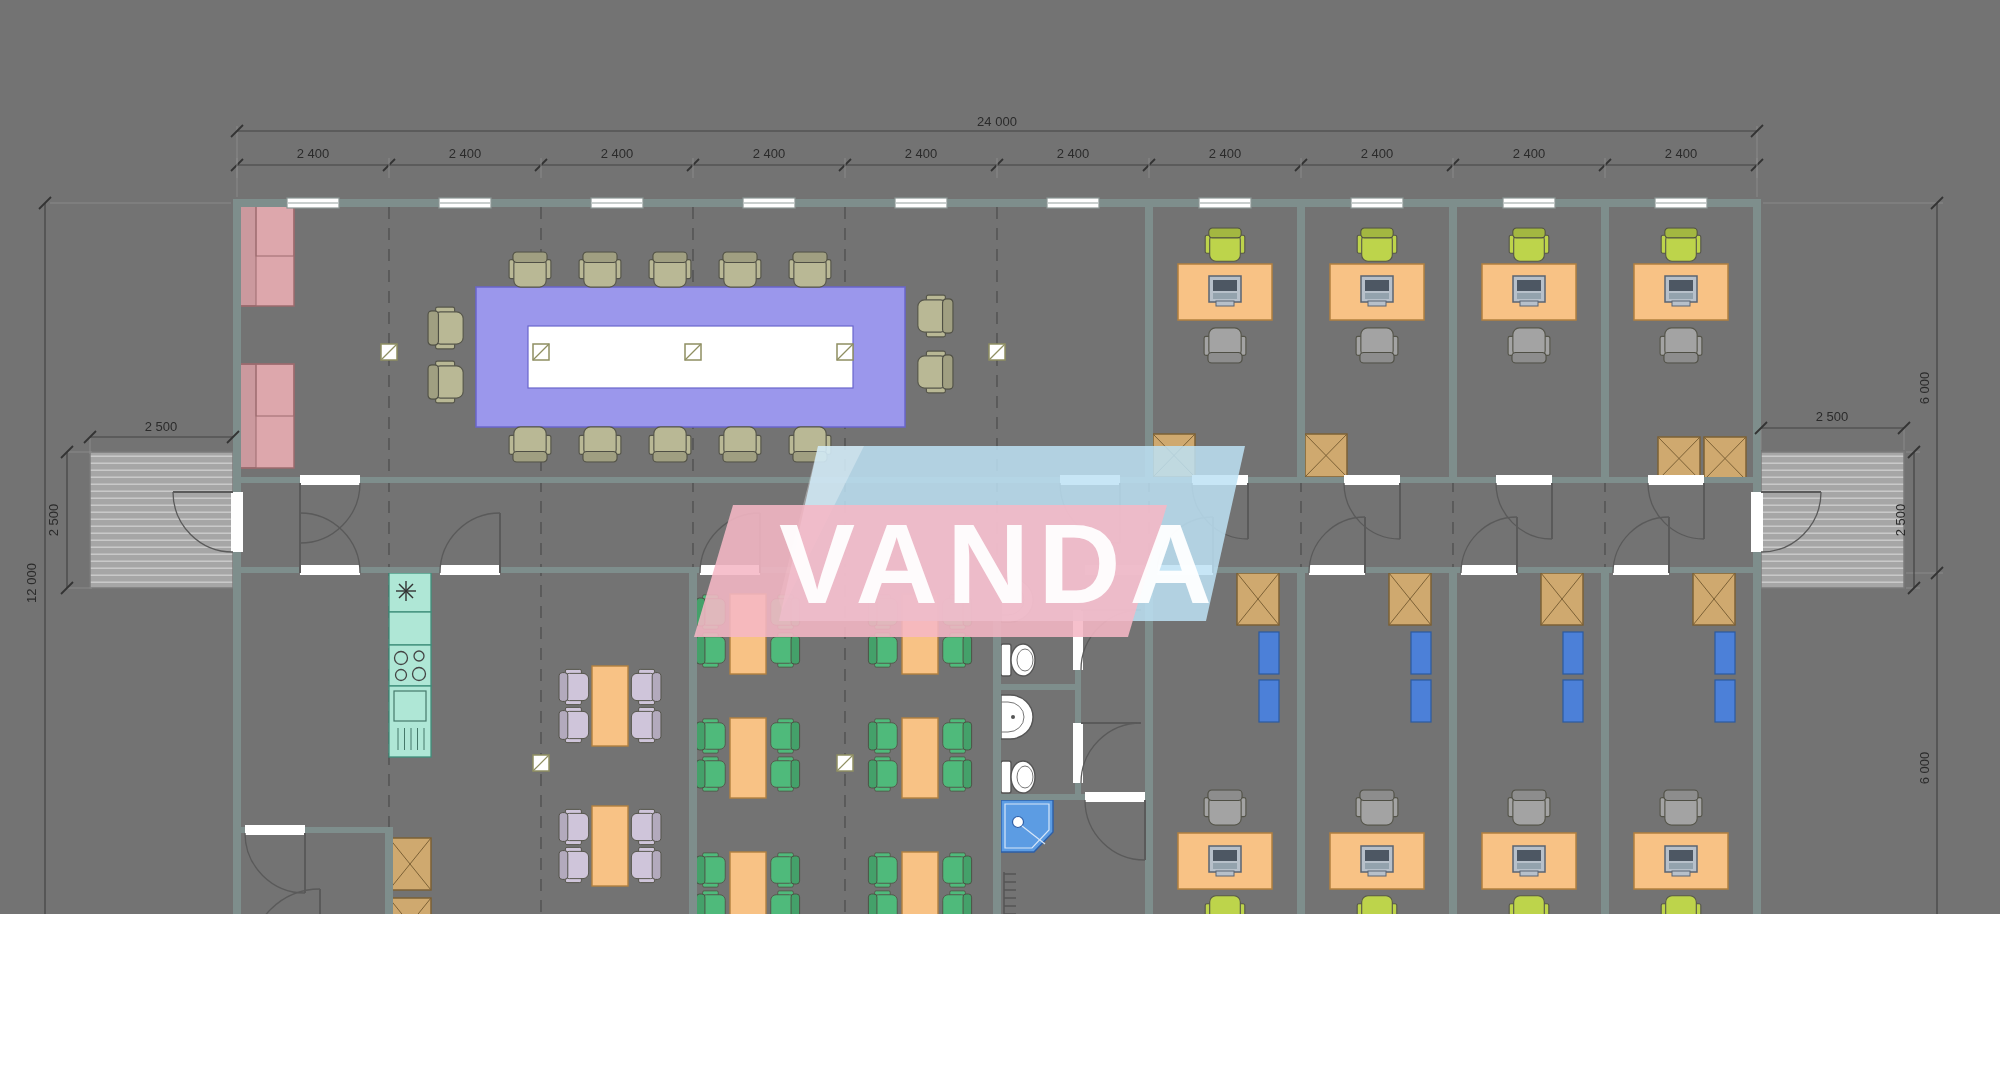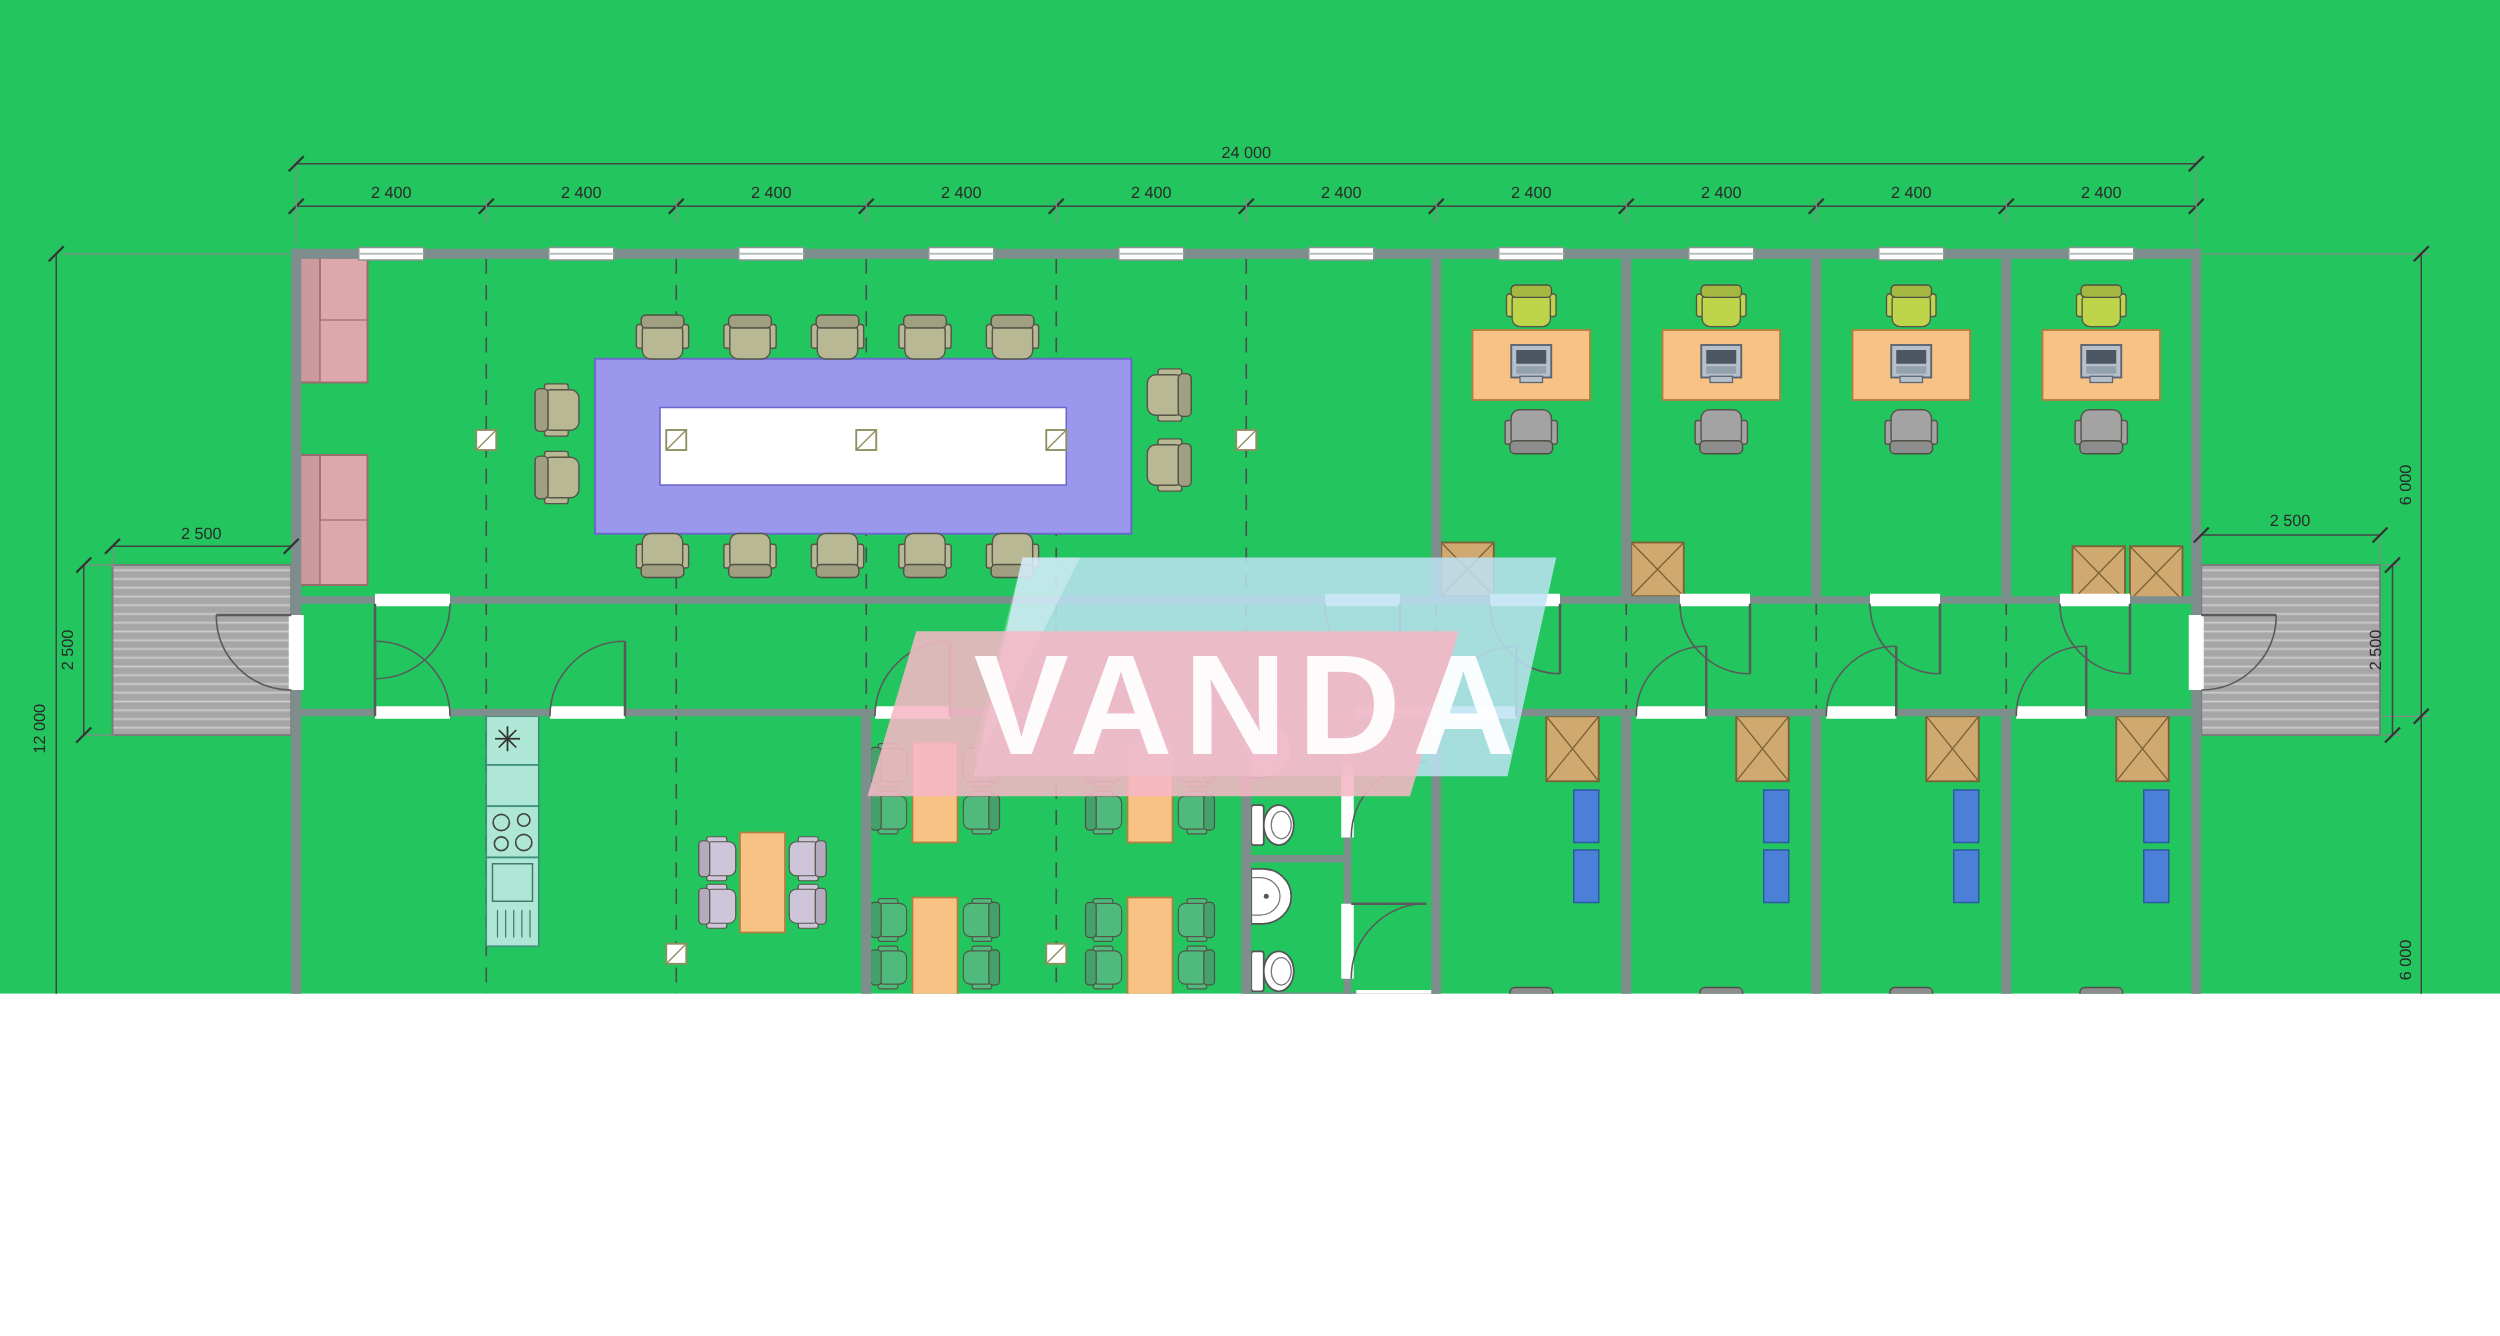--- a/index.html
+++ b/index.html
@@ -4,21 +4,21 @@
 <style>
   :root{
     --c-wall:#7e8e8c; --c-deck:#a6a6a6; --c-conference-table:#9b97ec;
     --c-chair-olive:#b9b895; --c-sofa:#dda7ac; --c-desk-orange:#f8c285;
     --c-chair-lime:#bdd44b; --c-chair-gray:#a3a3a3; --c-chair-green:#4fba7b;
     --c-chair-lavender:#cfc5da; --c-cabinet:#cfa96f; --c-shelf-blue:#4c80d8;
     --c-kitchen-unit:#afe7d6; --c-shower:#5c9ce3; --c-boiler:#dacfa8;
     --c-watermark-pink:#f5b7c5; --c-watermark-blue:#bde2f4; --c-dimension-text:#2b2b2b;
   }
   html,body{margin:0;padding:0;background:#fff}
-  .stage{width:2000px;height:795px;background:#22c55e;position:relative}
+  .stage{width:2000px;height:914px;background:#737373;position:relative}
   svg{display:block}
   .dim{font:13px "Liberation Sans",sans-serif;fill:var(--c-dimension-text,#2b2b2b)}
   .wm{font-family:"Liberation Sans",sans-serif;font-weight:bold;font-size:114px;
       letter-spacing:9px;fill:#ffffff;fill-opacity:.94}
   .dl{stroke:#444;stroke-width:1.2}
   .tick{stroke:#333;stroke-width:1.8}
   .ext{stroke:#8a8a8a;stroke-width:1}
   .door{stroke:#5a5a5a;stroke-width:1.3;fill:none}
   .leaf{stroke:#5a5a5a;stroke-width:2}
   .grid{stroke:#4f4f4f;stroke-width:1.3;stroke-dasharray:12 9}

